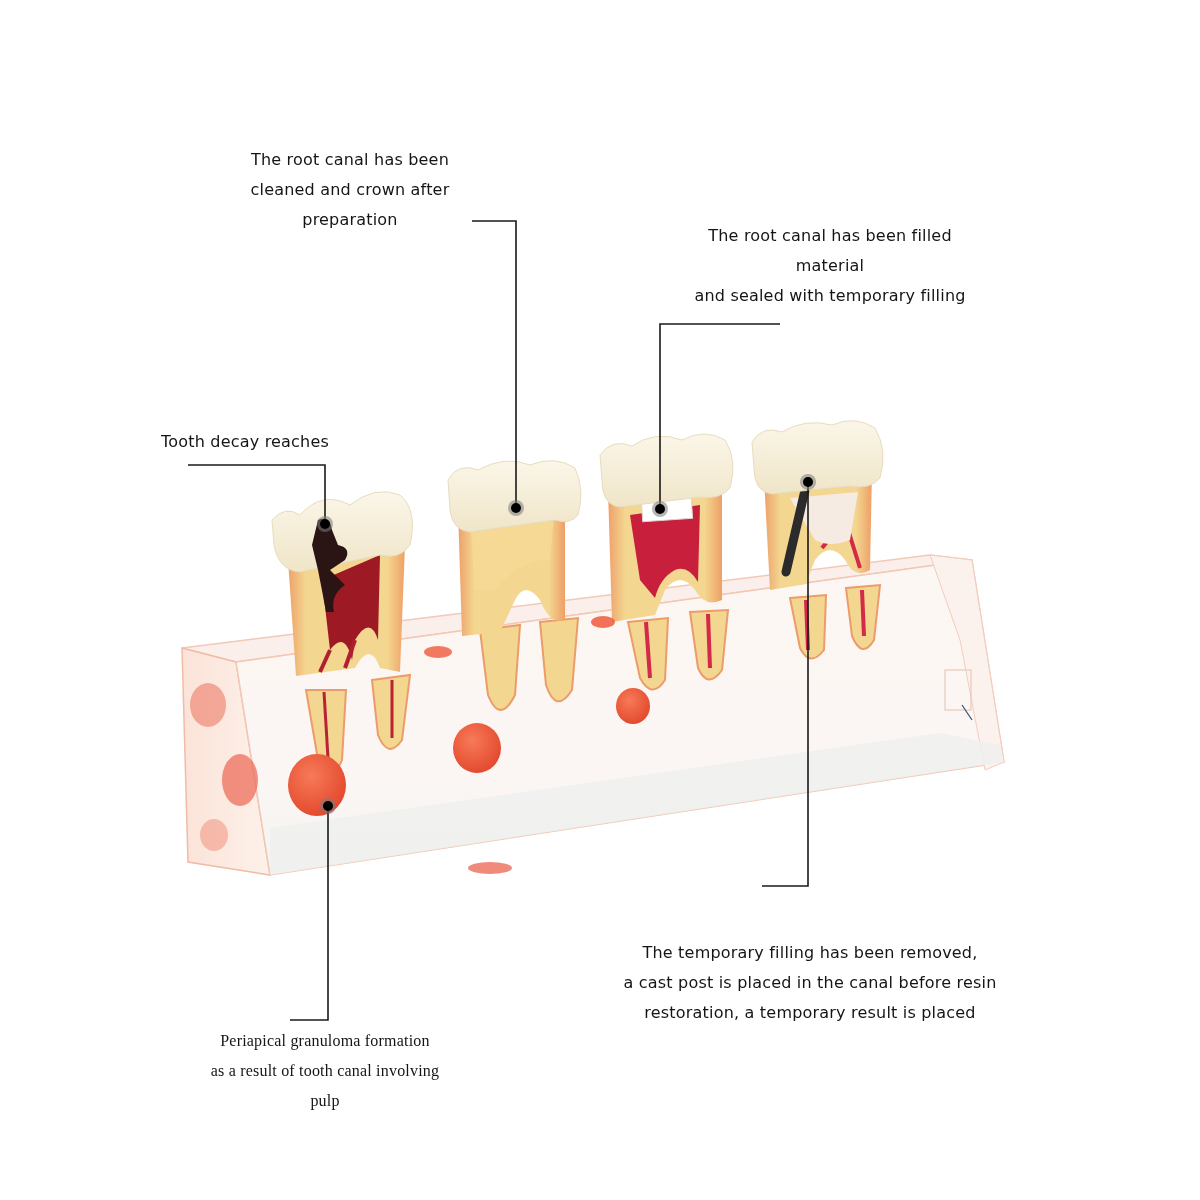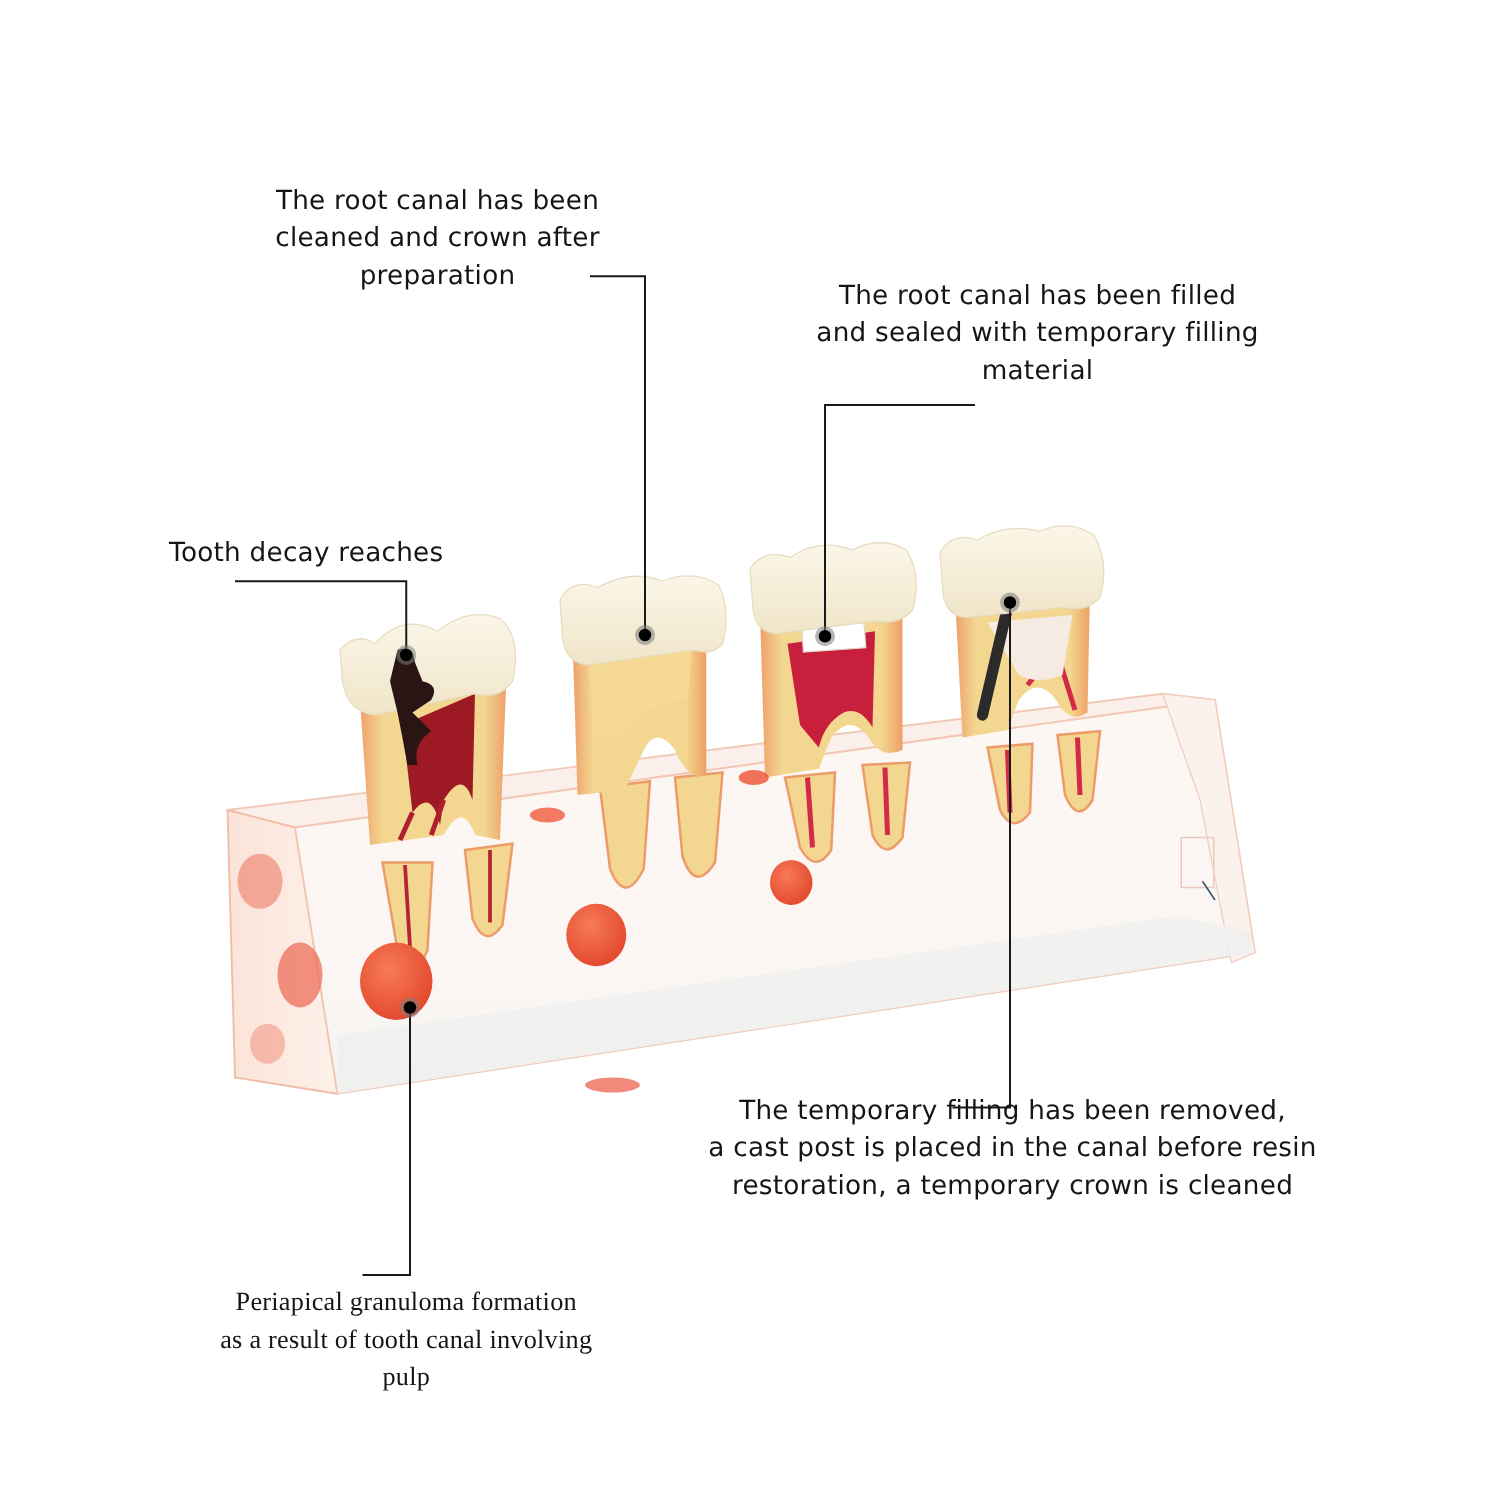--- a/index.html
+++ b/index.html
@@ -1,20 +1,20 @@
 <!DOCTYPE html>
 <html><head>
 <meta charset="utf-8">
 <style>
   html, body { margin: 0; padding: 0; background: #ffffff; }
   body { width: 1200px; height: 1200px; position: relative; overflow: hidden;
          font-family: "DejaVu Sans", "Liberation Sans", sans-serif; color: #141414; }
   .stage { position: absolute; left: 0; top: 0; width: 1200px; height: 1200px; }
   svg.art { position: absolute; left: 0; top: 0; }
-  .label { position: absolute; text-align: center; font-size: 21px; line-height: 30px;
+  .label { position: absolute; text-align: center; font-size: 16px; line-height: 30px;
            letter-spacing: 0.2px; color: #151515; white-space: nowrap; }
   .label span { display: block; }
 </style>
 </head>
 <body>
 
 <div class="stage">
 
   <svg class="art" width="1200" height="1200" viewBox="0 0 1200 1200">
     <defs>
@@ -154,28 +154,28 @@
   </div>
 
   <div class="label" style="left:170px; top:145px; width:360px;">
     <span>The root canal has been</span>
     <span>cleaned and crown after</span>
     <span>preparation</span>
   </div>
 
   <div class="label" style="left:600px; top:221px; width:460px;">
     <span>The root canal has been filled</span>
+    <span>material</span>
     <span>and sealed with temporary filling</span>
-    <span>material</span>
   </div>
 
-  <div class="label" style="left:505px; top:873px; width:610px;">
+  <div class="label" style="left:505px; top:938px; width:610px;">
     <span>The temporary filling has been removed,</span>
     <span>a cast post is placed in the canal before resin</span>
-    <span>restoration, a temporary crown is cleaned</span>
+    <span>restoration, a temporary result is placed</span>
   </div>
 
   <div class="label" style="left:75px; top:1026px; width:500px;font-family:Liberation Serif, serif;">
     <span>Periapical granuloma formation</span>
     <span>as a result of tooth canal involving</span>
     <span>pulp</span>
   </div>
 
 </div>
 

